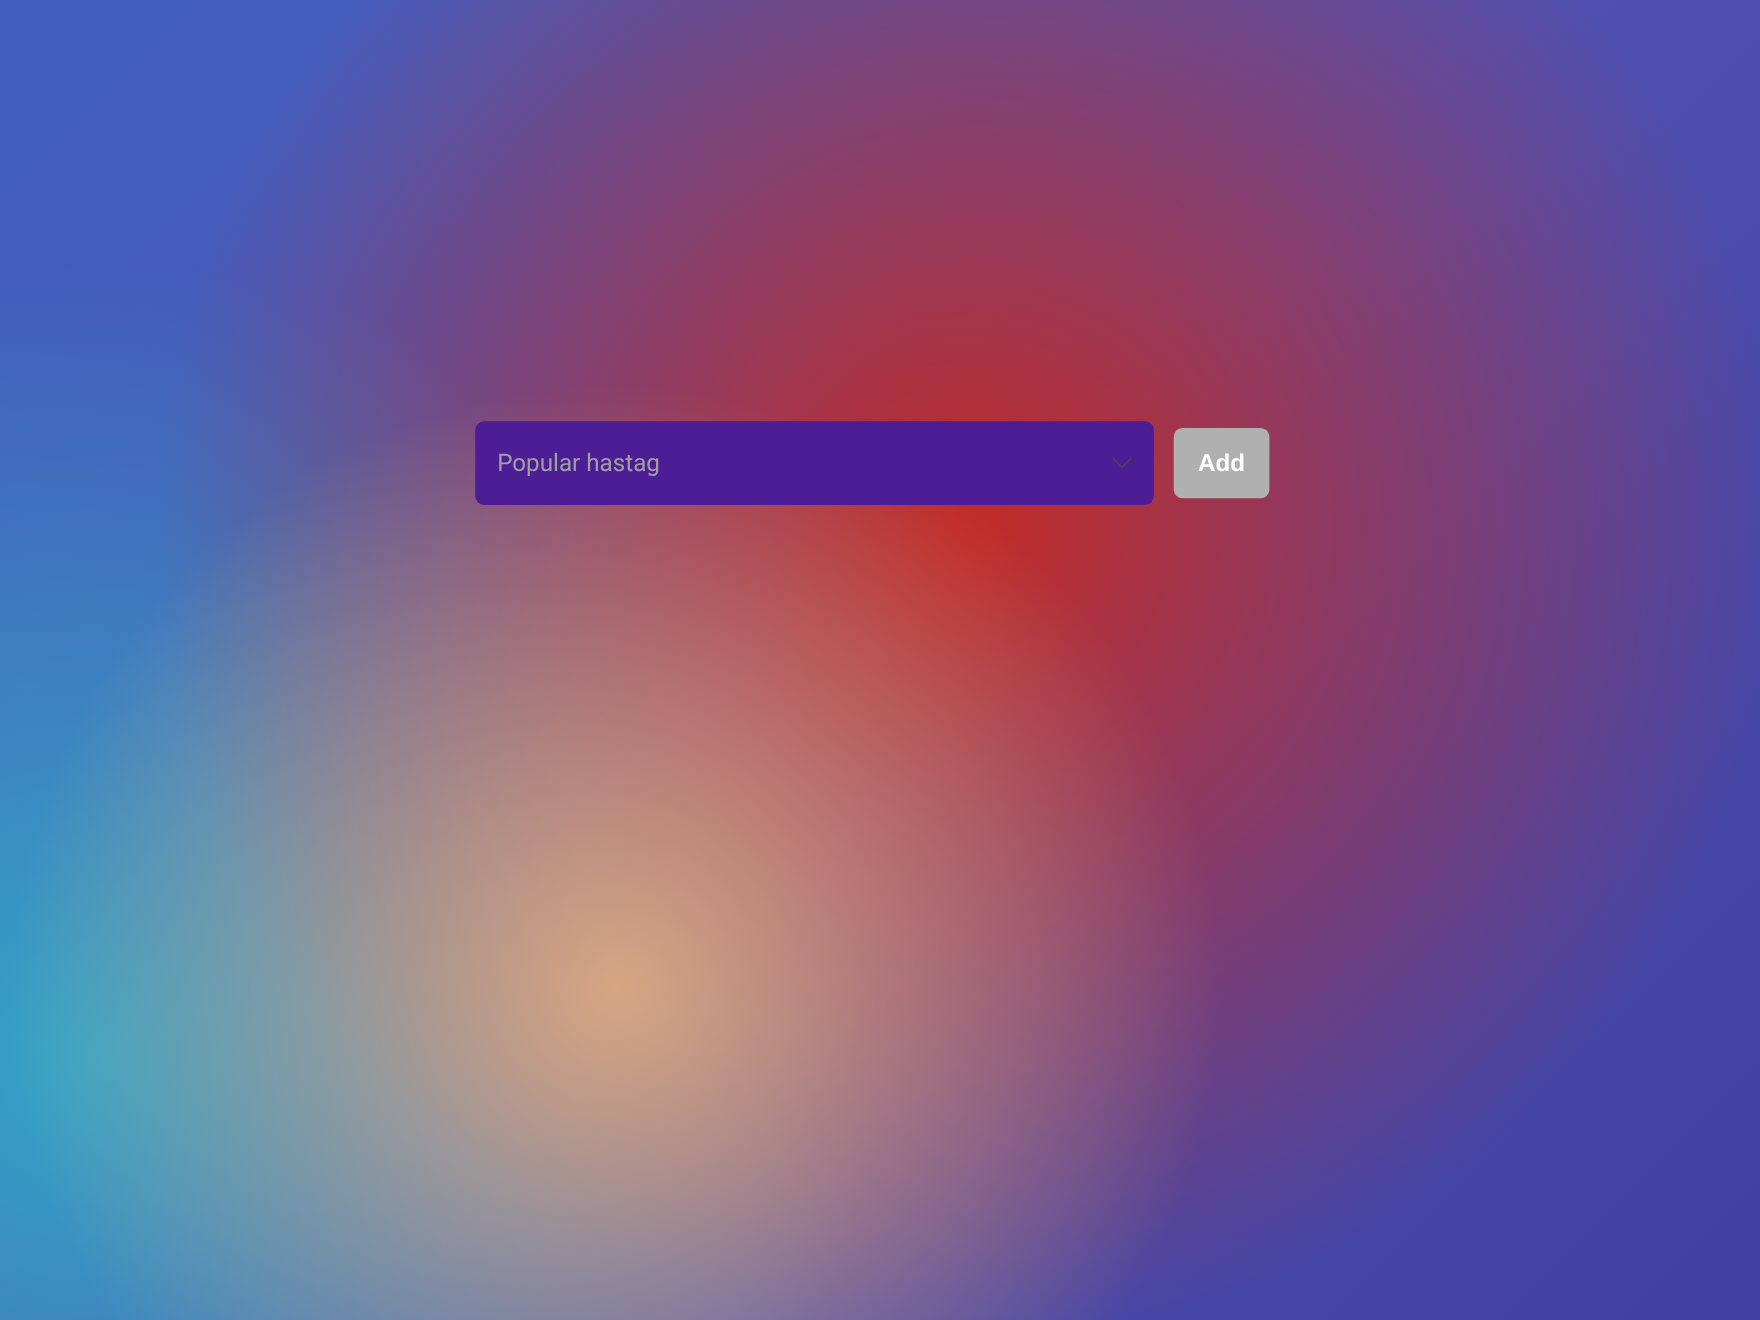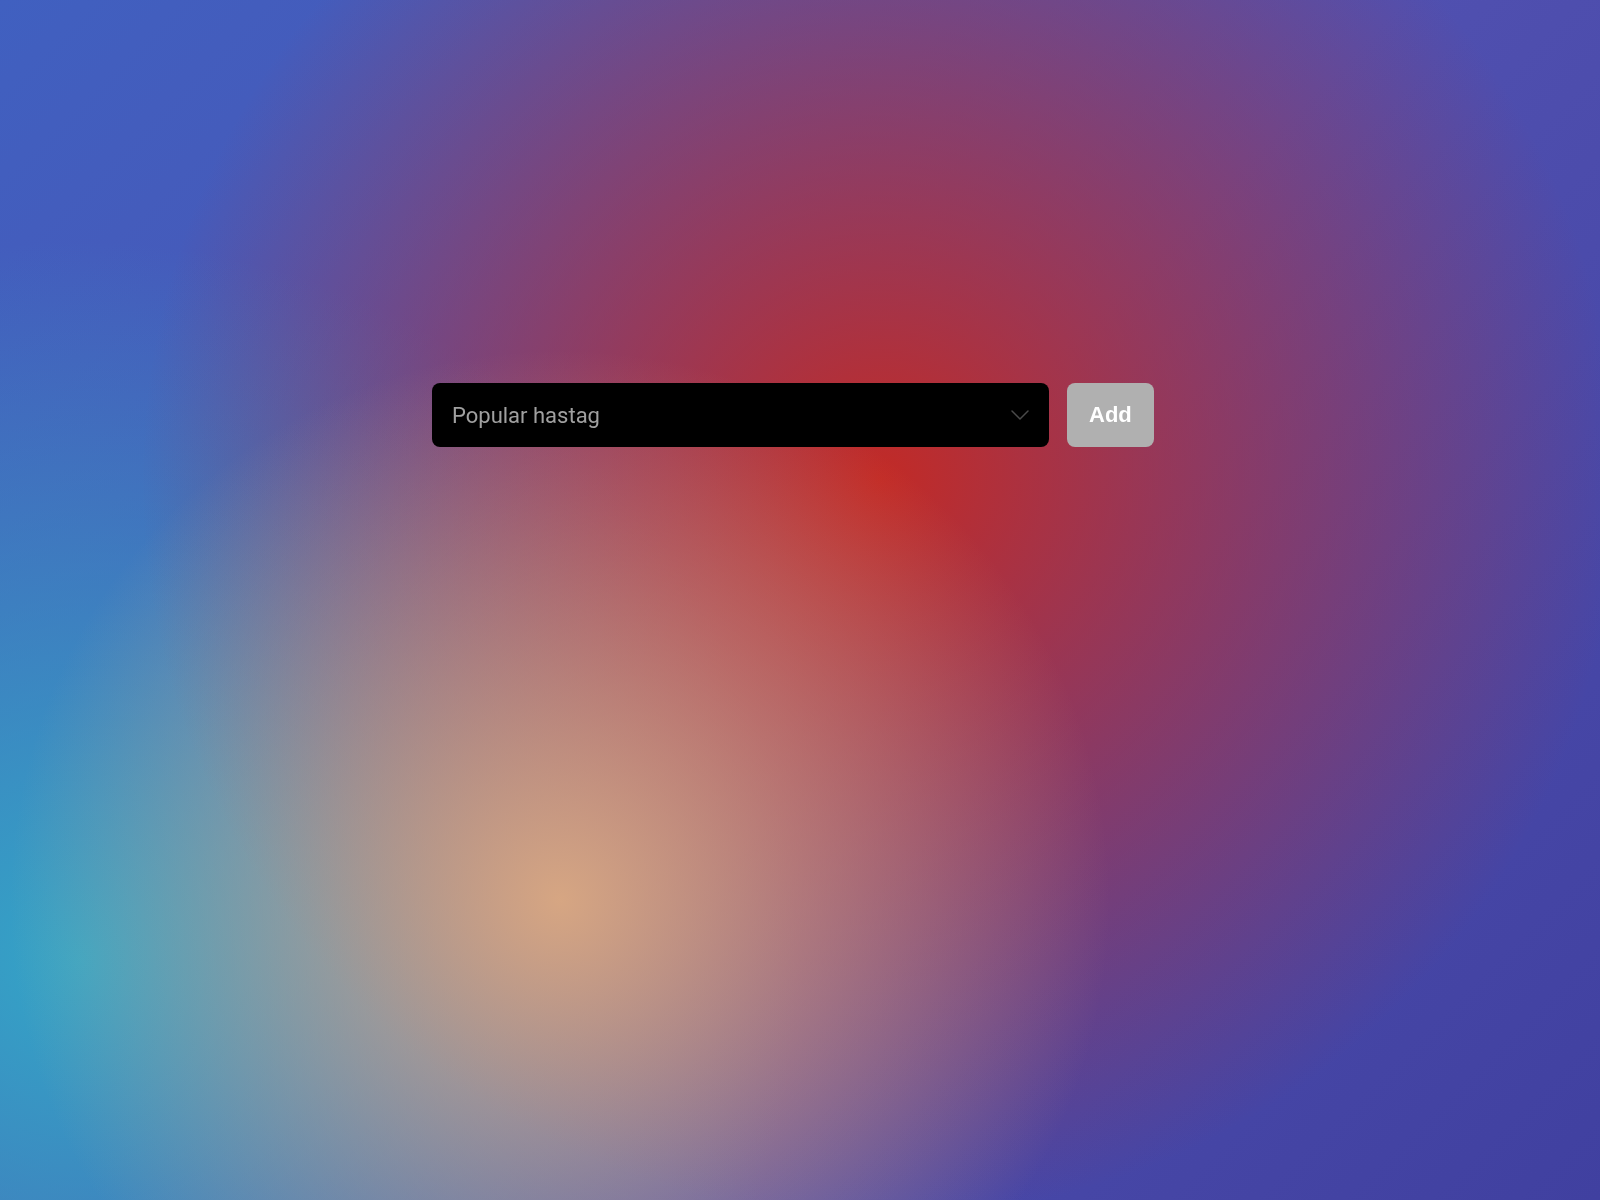--- a/index.html
+++ b/index.html
@@ -26,22 +26,22 @@
       left: 432px;
       top: 383px;
       display: flex;
       align-items: center;
       gap: 18px;
     }
     
     .select-wrapper {
       position: relative;
       width: 617px;
-      height: 64px;
-      background: #000000;
+      height: 76px;
+      background: #4c1d95;
       border-radius: 8px;
       display: flex;
       align-items: center;
       padding: 0 20px;
       cursor: pointer;
     }
     
     .select-placeholder {
       color: #a0a0a0;
       font-size: 22px;

